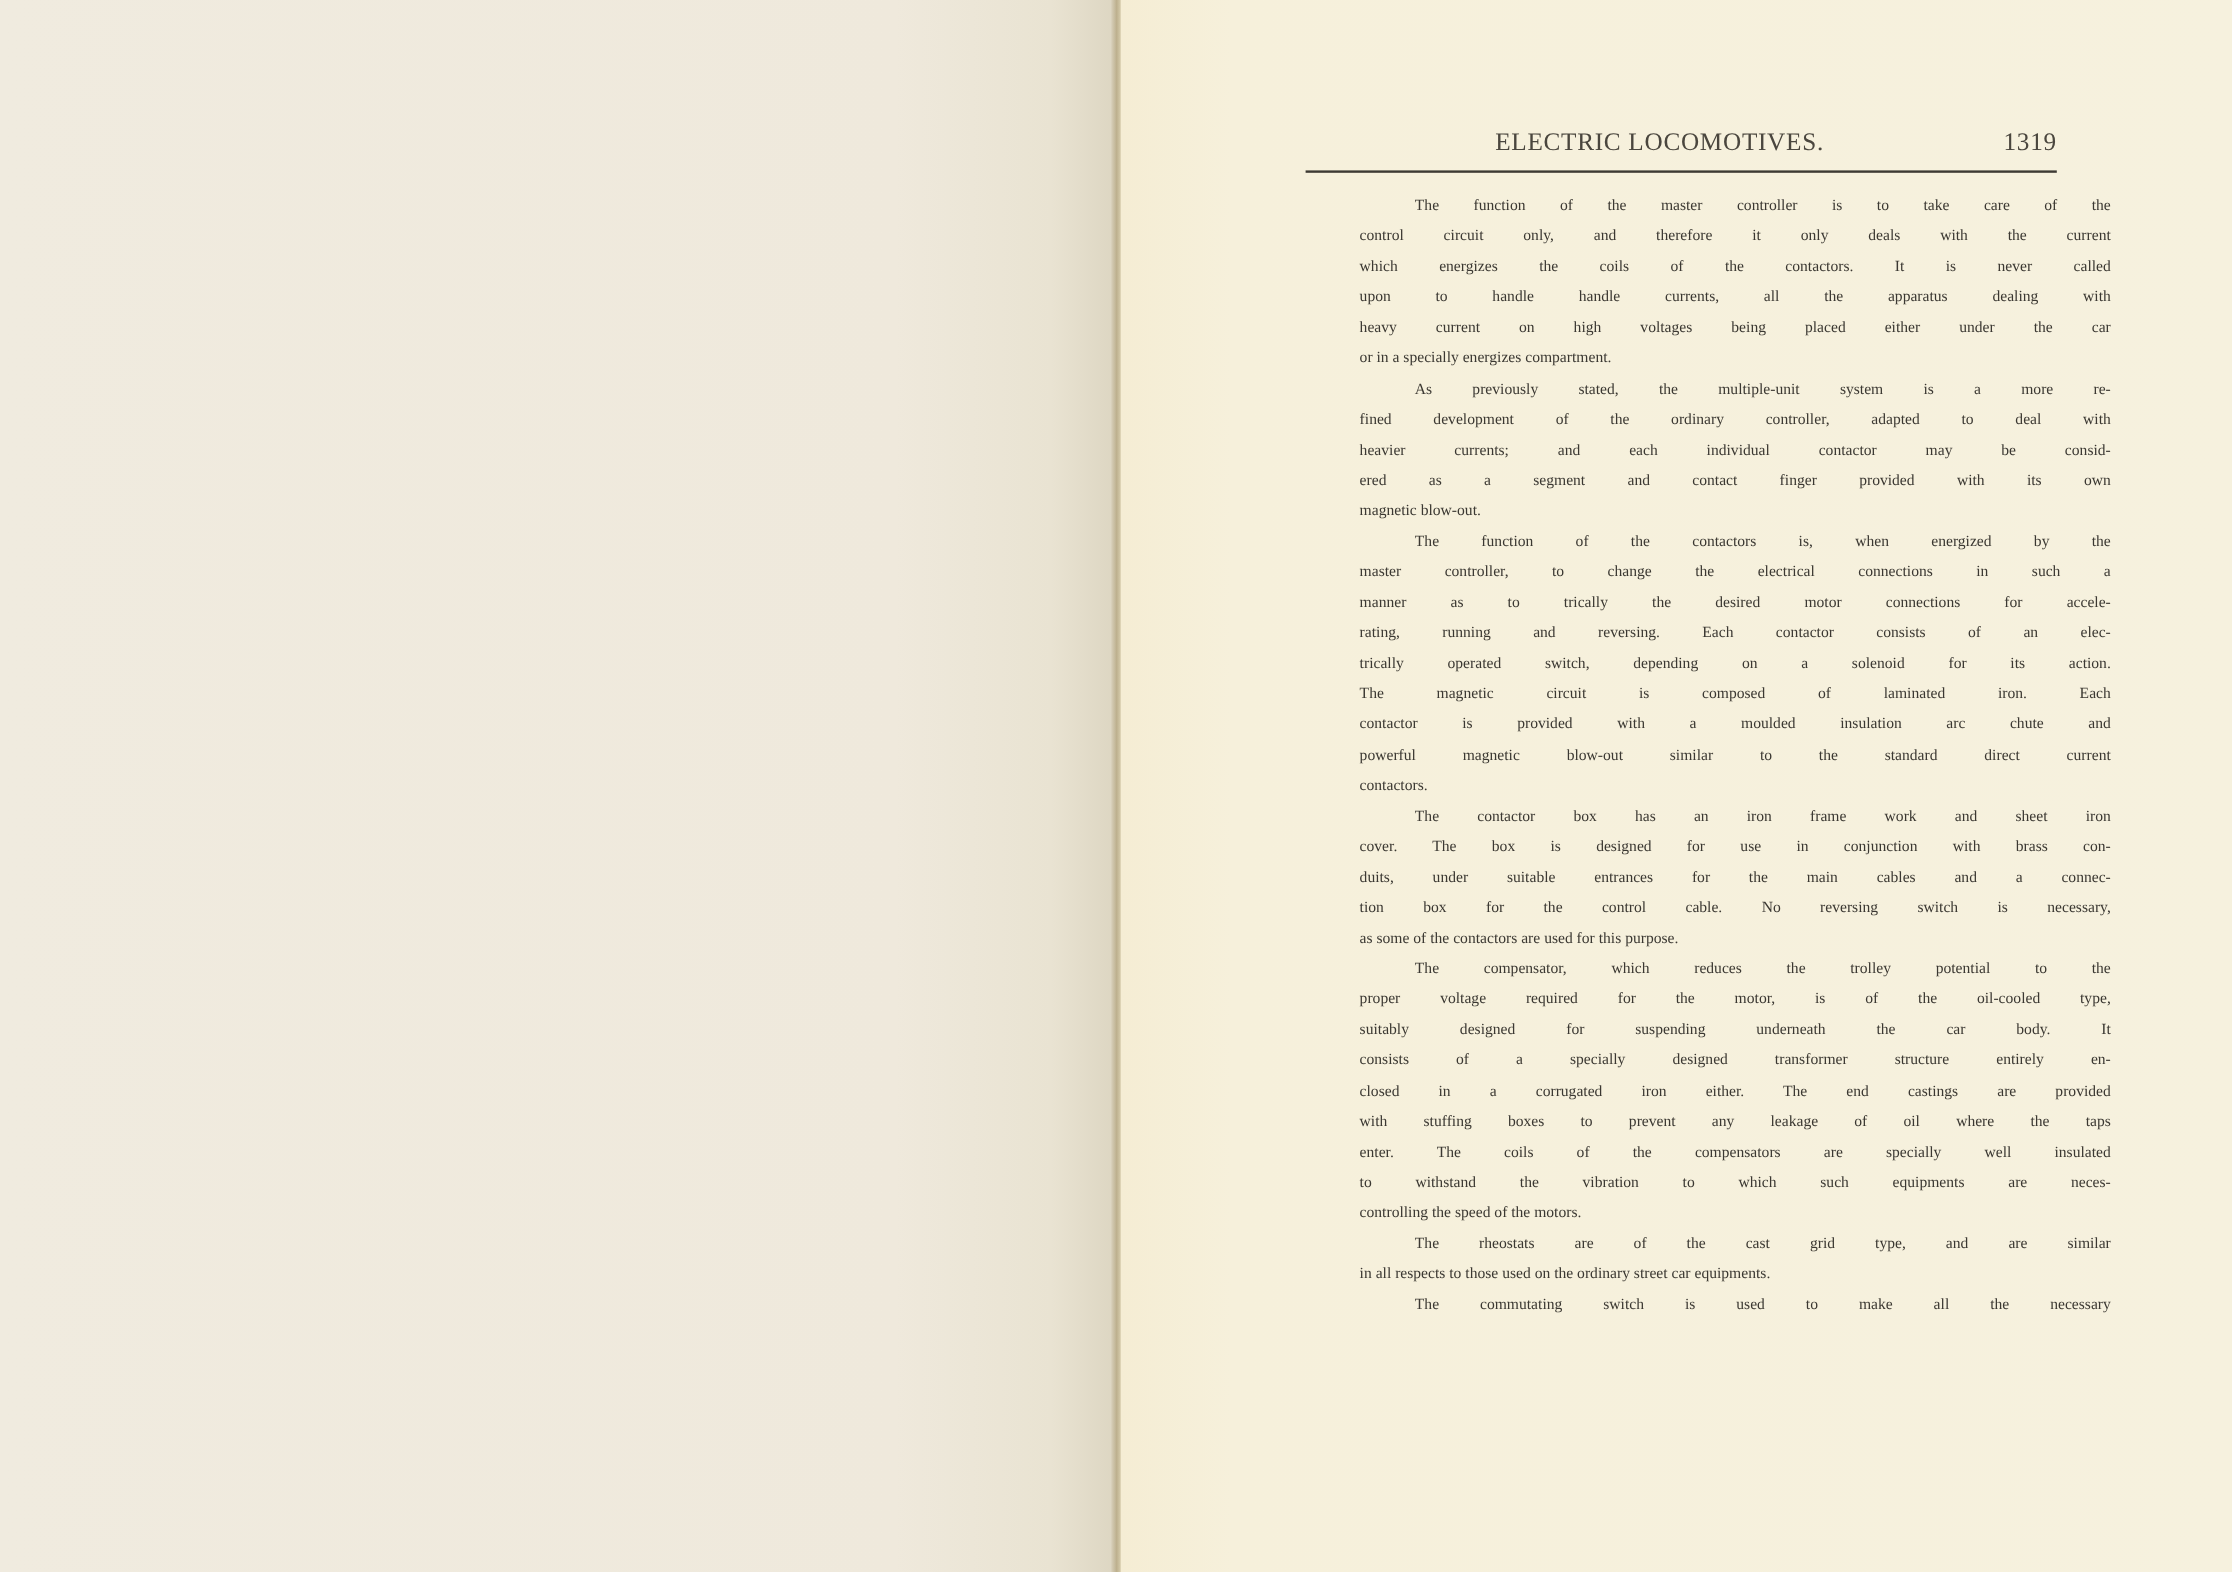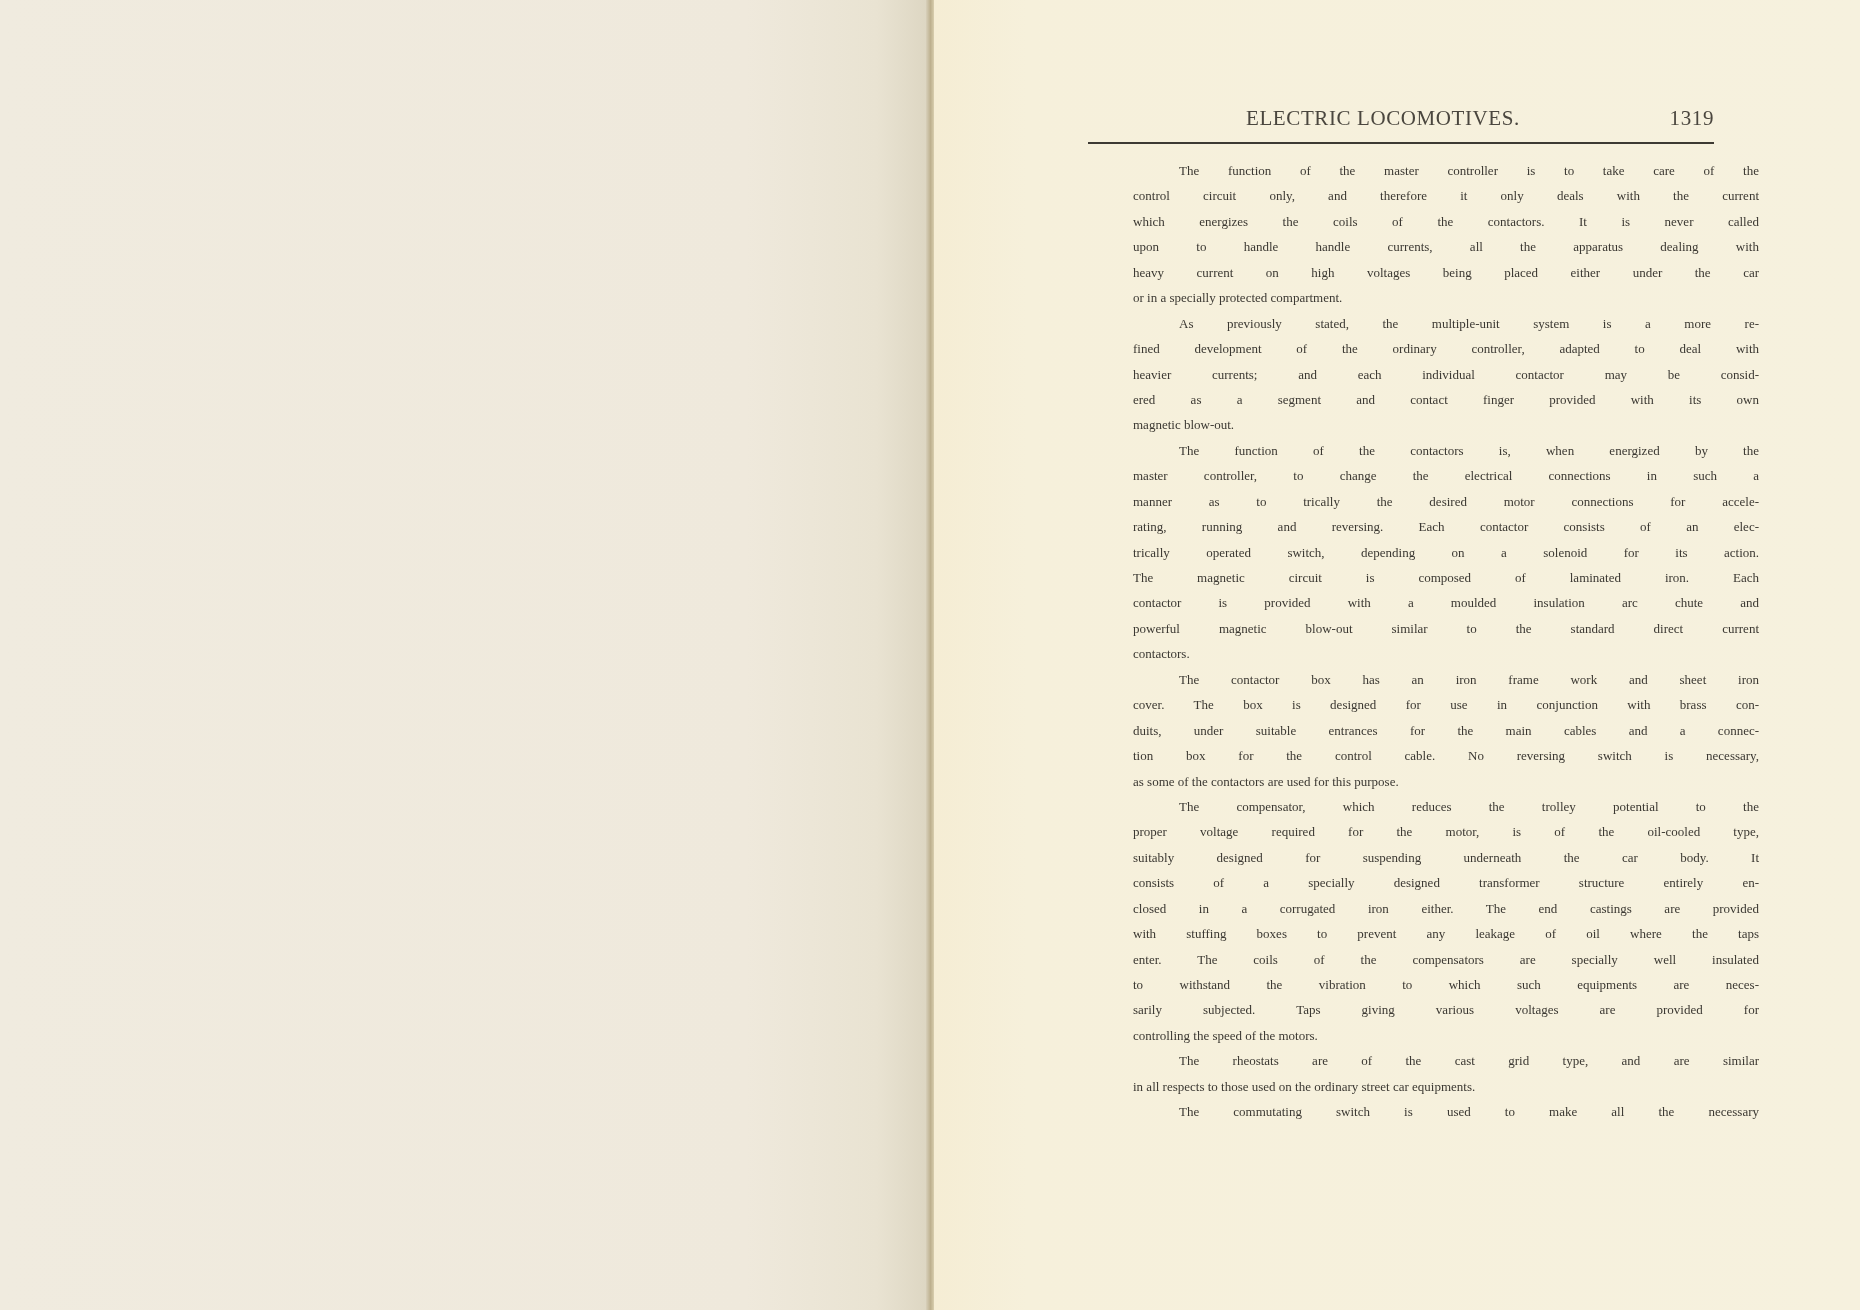--- a/index.html
+++ b/index.html
@@ -54,21 +54,21 @@
   <span class="page-number">1319</span>
 </div>
 <div class="head-rule"></div>
 
 <div class="body-text" id="body-text">
     <span class="line indent">The function of the master controller is to take care of the</span>
     <span class="line">control circuit only, and therefore it only deals with the current</span>
     <span class="line">which energizes the coils of the contactors.  It is never called</span>
     <span class="line">upon to handle handle currents, all the apparatus dealing with</span>
     <span class="line">heavy current on high voltages being placed either under the car</span>
-    <span class="line last">or in a specially protected compartment.</span>
+    <span class="line last">or in a specially energizes compartment.</span>
     <span class="line indent">As previously stated, the multiple-unit system is a more re-</span>
     <span class="line">fined development of the ordinary controller, adapted to deal with</span>
     <span class="line">heavier currents; and each individual contactor may be consid-</span>
     <span class="line">ered as a segment and contact finger provided with its own</span>
     <span class="line last">magnetic blow-out.</span>
     <span class="line indent">The function of the contactors is, when energized by the</span>
     <span class="line">master controller, to change the electrical connections in such a</span>
     <span class="line">manner as to trically the desired motor connections for accele-</span>
     <span class="line">rating, running and reversing.  Each contactor consists of an elec-</span>
     <span class="line">trically operated switch, depending on a solenoid for its action.</span>
@@ -82,18 +82,17 @@
     <span class="line">tion box for the control cable.  No reversing switch is necessary,</span>
     <span class="line last">as some of the contactors are used for this purpose.</span>
     <span class="line indent">The compensator, which reduces the trolley potential to the</span>
     <span class="line">proper voltage required for the motor, is of the oil-cooled type,</span>
     <span class="line">suitably designed for suspending underneath the car body.  It</span>
     <span class="line">consists of a specially designed transformer structure entirely en-</span>
     <span class="line">closed in a corrugated iron either.  The end castings are provided</span>
     <span class="line">with stuffing boxes to prevent any leakage of oil where the taps</span>
     <span class="line">enter.  The coils of the compensators are specially well insulated</span>
     <span class="line">to withstand the vibration to which such equipments are neces-</span>
-    <span class="line">sarily subjected.  Taps giving various voltages are provided for</span>
     <span class="line last">controlling the speed of the motors.</span>
     <span class="line indent">The rheostats are of the cast grid type, and are similar</span>
     <span class="line last">in all respects to those used on the ordinary street car equipments.</span>
     <span class="line indent">The commutating switch is used to make all the necessary</span>
   </div>
 
 </body></html>

